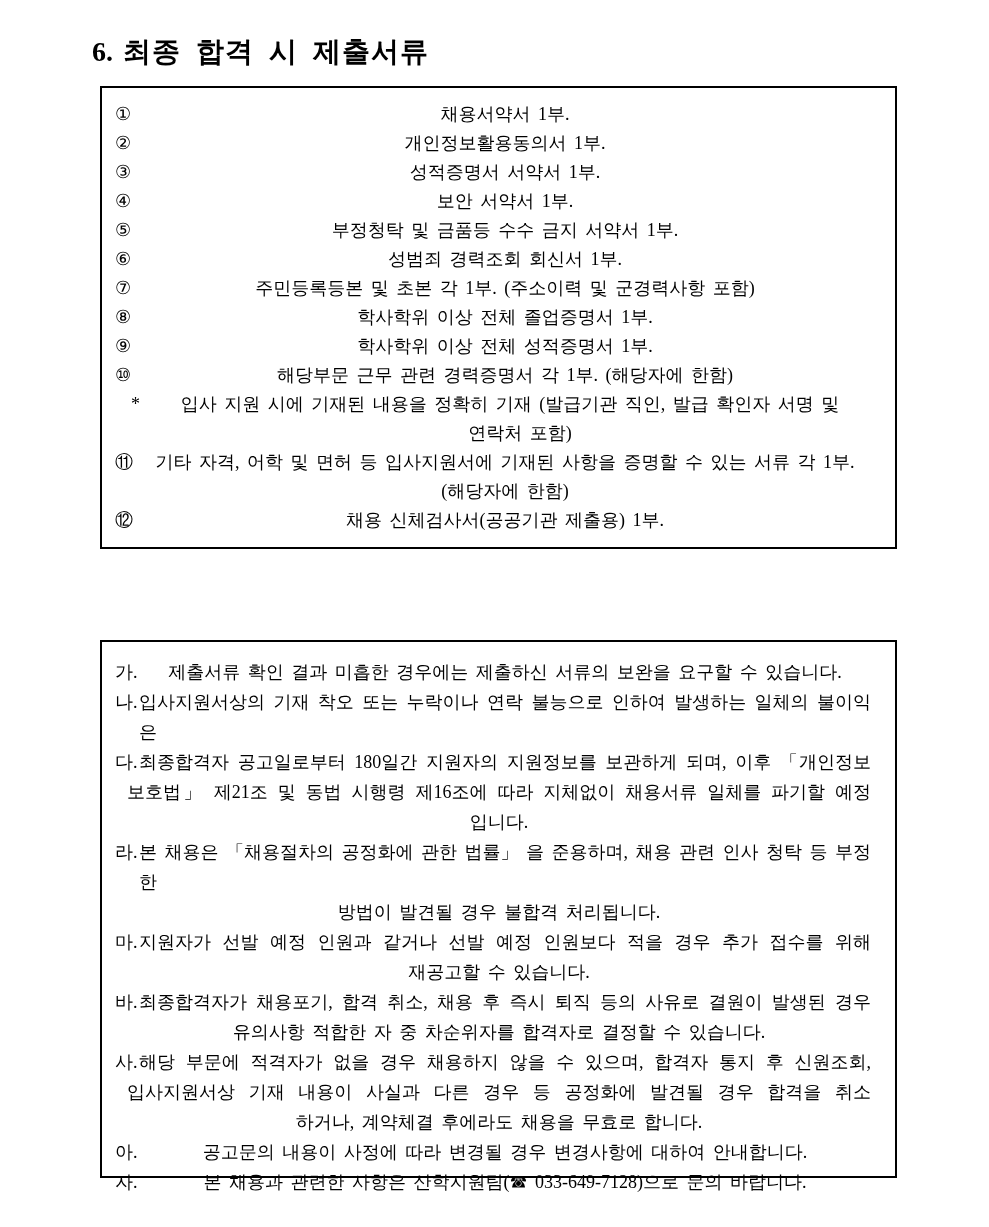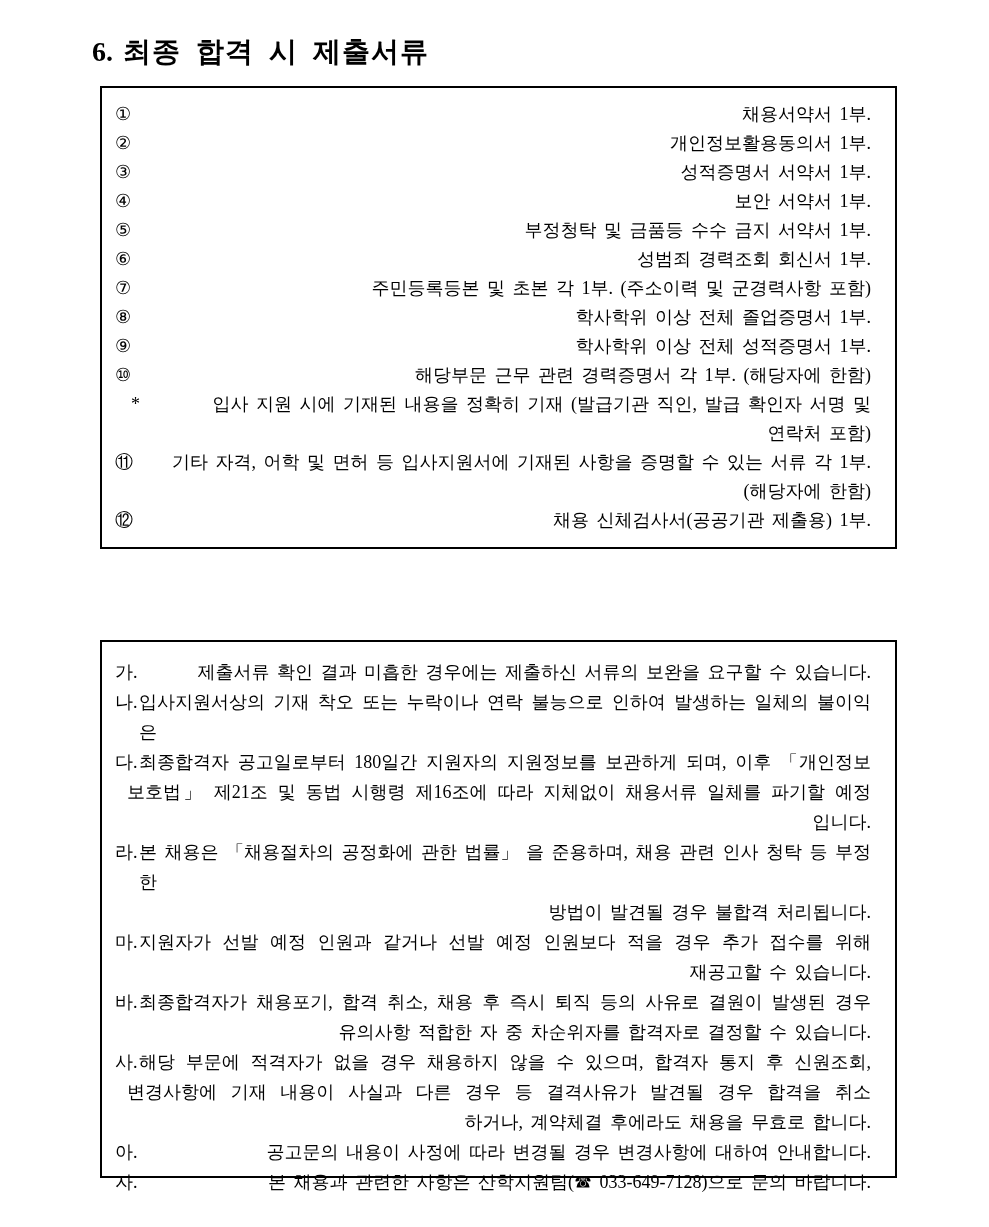--- a/index.html
+++ b/index.html
@@ -20,21 +20,21 @@
     position:absolute; left:100px; width:797px; box-sizing:border-box;
     border:2px solid #000; background:#fff;
   }
   #box1 { top:86px;  height:463px; padding:12px 24px 0 13px; }
   #box2 { top:640px; height:538px; padding:15px 24px 0 13px; }
   .row { display:flex; align-items:flex-start; font-size:18px; }
   #box1 .row { line-height:29px; }
   #box2 .row { line-height:30px; }
   .mk { flex:none; width:24px; }
   .tx { flex:1; min-width:0; }
-  .line { text-align:right; word-spacing:3px; }
+  .line { text-align:center; word-spacing:3px; }
   .fill { text-align:justify; text-align-last:justify; }
   #box2 .cont { margin-left:-12px; }
   .sub { margin-left:16px; }
   .sub .mk { width:18px; }
   .sub .cont2 { margin-left:20px; }
 </style>
 </head>
 <body>
 
 <div class="page">
@@ -166,21 +166,21 @@
       <span class="mk">바.</span>
       <div class="tx">
         <div class="line fill">최종합격자가 채용포기, 합격 취소, 채용 후 즉시 퇴직 등의 사유로 결원이 발생된 경우</div>
         <div class="line cont">유의사항 적합한 자 중 차순위자를 합격자로 결정할 수 있습니다.</div>
       </div>
     </div>
     <div class="row">
       <span class="mk">사.</span>
       <div class="tx">
         <div class="line fill">해당 부문에 적격자가 없을 경우 채용하지 않을 수 있으며, 합격자 통지 후 신원조회,</div>
-        <div class="line fill cont">변경사항에 기재 내용이 사실과 다른 경우 등 결격사유가 발견될 경우 합격을 취소</div>
+        <div class="line fill cont">입사지원서상 기재 내용이 사실과 다른 경우 등 공정화에 발견될 경우 합격을 취소</div>
         <div class="line cont">하거나, 계약체결 후에라도 채용을 무효로 합니다.</div>
       </div>
     </div>
     <div class="row">
       <span class="mk">아.</span>
       <div class="tx">
           <div class="line">공고문의 내용이 사정에 따라 변경될 경우 변경사항에 대하여 안내합니다.</div>
         </div>
     </div>
     <div class="row">

